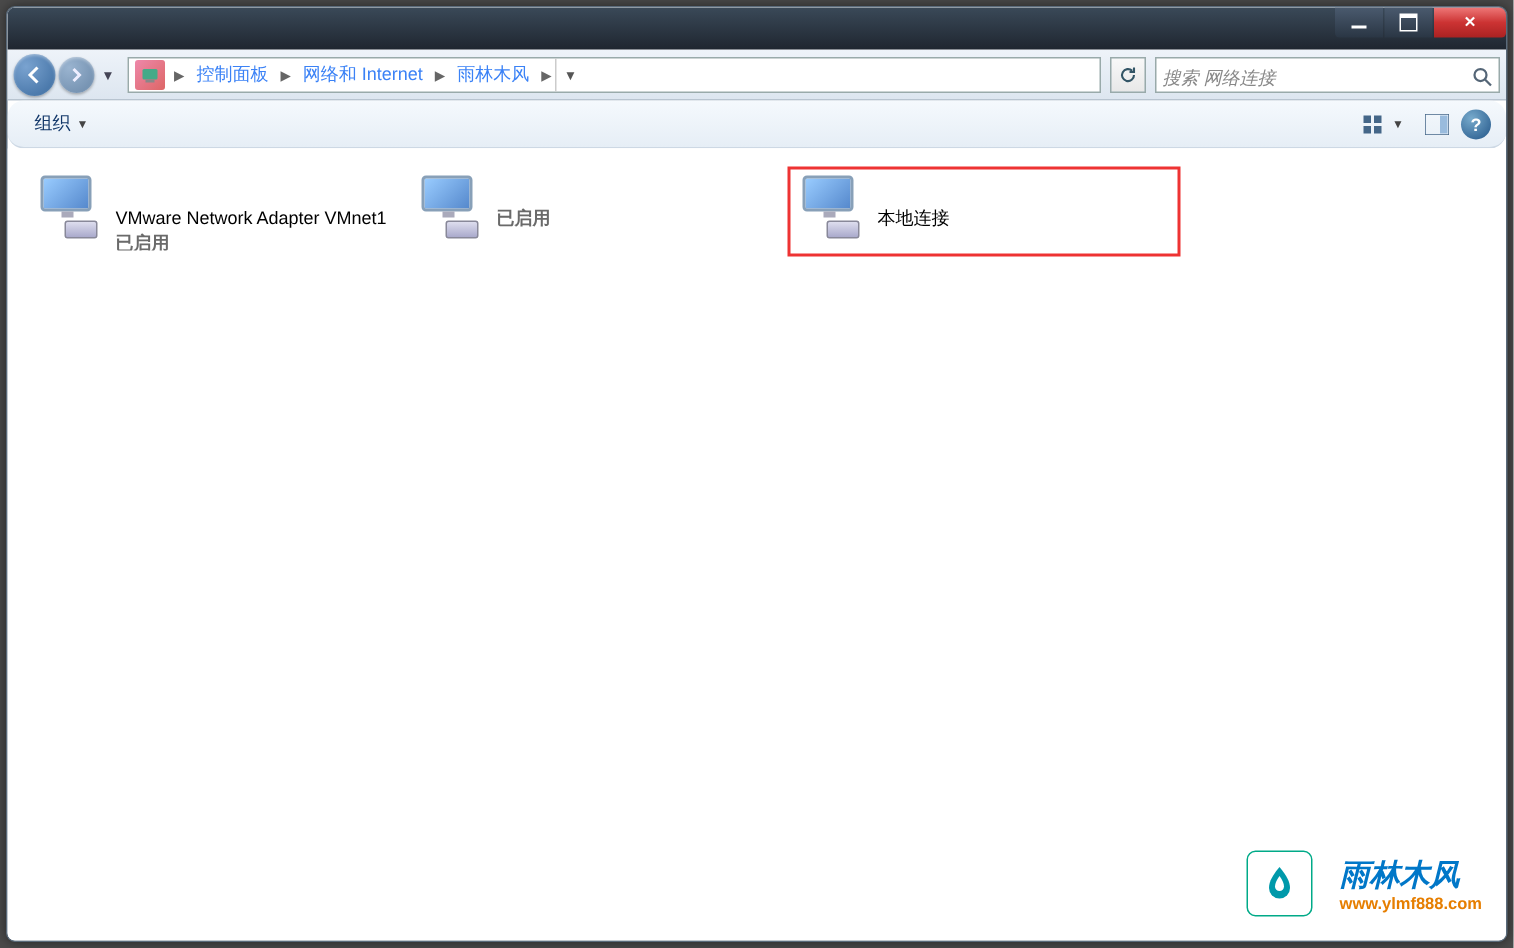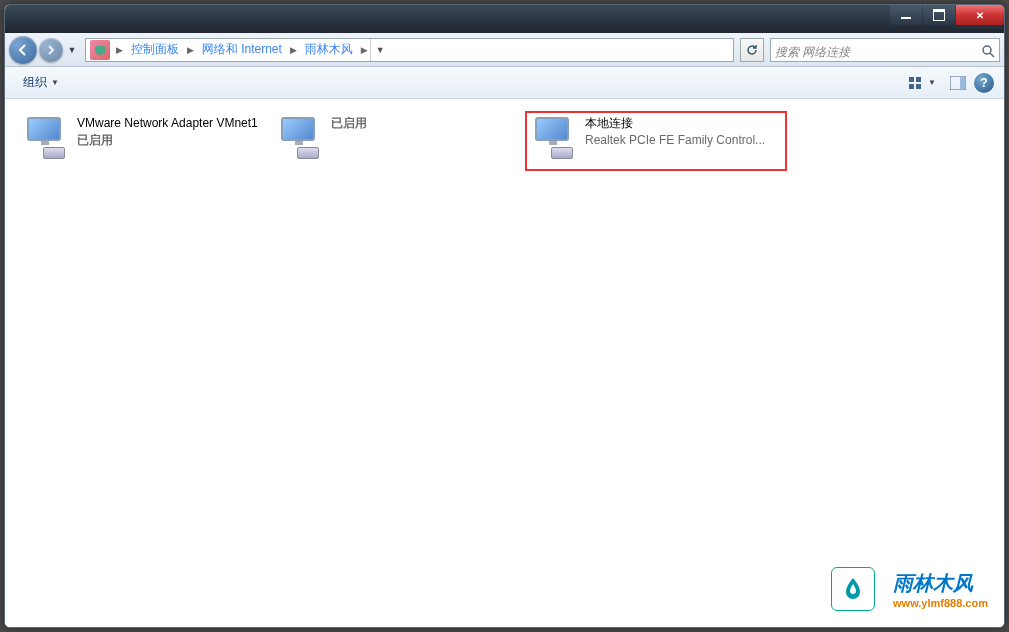--- a/index.html
+++ b/index.html
@@ -25,37 +25,37 @@
 .addr-bar { flex:1; height:24px; background:#fff; border:1px solid #9aa; display:flex; align-items:center; margin:0 6px; font-size:12px; }
 .addr-icon { width:20px; height:20px; margin:0 4px; background:linear-gradient(135deg,#e8a,#d66); border-radius:2px; display:flex; align-items:center; justify-content:center; font-size:10px;}
 .crumb { padding:0 6px; color:#3b82f6; cursor:pointer; }
 .crumb-sep { color:#666; font-size:9px; padding:0 2px;}
 .addr-drop { width:20px; height:22px; border-left:1px solid #ccc; display:flex; align-items:center; justify-content:center; font-size:9px; color:#555;}
 .addr-refresh { width:24px; height:24px; border:1px solid #9aa; background:linear-gradient(to bottom,#f8f8f8,#e8e8e8); display:flex; align-items:center; justify-content:center; margin-right:6px; font-size:12px; color:#356;}
 .search-box { width:230px; height:24px; background:#fff; border:1px solid #9aa; display:flex; align-items:flex-end; padding:0 4px; font-size:12px; color:#888; font-style:italic;}
 .search-icon { margin-left:auto; color:#556; font-style:normal;}
 
 
-.toolbar { height:32px; background:linear-gradient(to bottom,#f5f9fd,#e6eef6); border-bottom:1px solid #cdd8e4; display:flex; align-items:center; padding:0 10px; font-size:12px;}
+.toolbar { height:32px; background:linear-gradient(to bottom,#f5f9fd,#e6eef6); border-bottom:1px solid #cdd8e4; display:flex; align-items:center; padding:0 10px; font-size:12px;border-radius:11px;}
 .tb-btn { padding:3px 8px; display:flex; align-items:center; color:#13386a; cursor:pointer; border-radius:2px;}
 .tb-drop { font-size:8px; margin-left:4px; color:#444;}
 .tb-right { margin-left:auto; display:flex; align-items:center; gap:4px;}
 .tb-icon-btn { width:24px; height:22px; display:flex; align-items:center; justify-content:center; color:#356; cursor:pointer; font-size:13px;}
 .view-btn { width:40px; display:flex; align-items:center; justify-content:center; gap:2px;}
 .help-btn { width:20px; height:20px; border-radius:50%; background:radial-gradient(circle at 35% 30%,#7ac,#258); color:#fff; font-size:12px; font-weight:bold; display:flex; align-items:center; justify-content:center;}
 
 
 .content { position:absolute; left:0; right:0; top:94px; bottom:0; background:#fff; padding:10px; display:flex; flex-wrap:wrap; align-content:flex-start;}
 .adapter { width:250px; height:60px; display:flex; padding:4px; margin:2px; cursor:pointer;}
 .adapter.highlight { border:2px solid #e33; padding:2px; width:262px;}
 .adapter-icon { width:48px; height:48px; flex-shrink:0; position:relative; margin-right:8px;}
 .monitor { position:absolute; left:6px; top:2px; width:34px; height:24px; background:linear-gradient(135deg,#9cf,#58c); border:2px solid #88a0b8; border-radius:3px;}
 .monitor::after { content:""; position:absolute; left:12px; bottom:-6px; width:8px; height:4px; background:#aab;}
 .plug { position:absolute; right:4px; bottom:4px; width:22px; height:12px; background:linear-gradient(to bottom,#dde,#aac); border:1px solid #889; border-radius:2px;}
-.adapter-text { font-size:12px; line-height:1.45; overflow:hidden;}
+.adapter-text { font-size:12px; line-height:1.45; overflow:hidden;margin-top:22px;}
 .adapter-name { color:#000;}
 .adapter-line2 { color:#6a6a6a;font-weight:bold;}
 .adapter-line3 { color:#6a6a6a; white-space:nowrap; overflow:hidden; text-overflow:ellipsis;}
 
 
 .watermark { position:absolute; right:16px; bottom:16px; display:flex; align-items:center; gap:18px;margin-left:16px;}
 .wm-logo { width:44px; height:44px; background:#fff; border:1px solid #0a8; border-radius:6px; display:flex; align-items:center; justify-content:center; color:#0a8; font-size:22px;}
 .wm-txt { display:flex; flex-direction:column;}
 .wm-title { font-size:20px; font-weight:bold; font-style:italic; color:#0077c8;}
 .wm-url { font-size:11px; font-weight:bold; color:#e67e00;}
@@ -166,21 +166,20 @@
       </div>
     </div>
 
     <div class="adapter highlight">
       <div class="adapter-icon">
           <div class="monitor"></div>
           <div class="plug"></div>
         </div>
       <div class="adapter-text">
         <div class="adapter-name">本地连接</div>
-        <div class="adapter-line3">Realtek PCIe FE Family Control...</div>
       </div>
     </div>
 
   </div>
 
   <div class="watermark">
     <div class="wm-logo">
       <svg width="30" height="30" viewBox="0 0 30 30">
           <path d="M15 4 C10 10 8 14 8 18 a7 7 0 0 0 14 0 C22 14 20 10 15 4 Z" fill="#09a"></path>
           <path d="M15 10 C13 13 12 15 12 17 a3 3 0 0 0 6 0 C18 15 17 13 15 10 Z" fill="#fff"></path>

